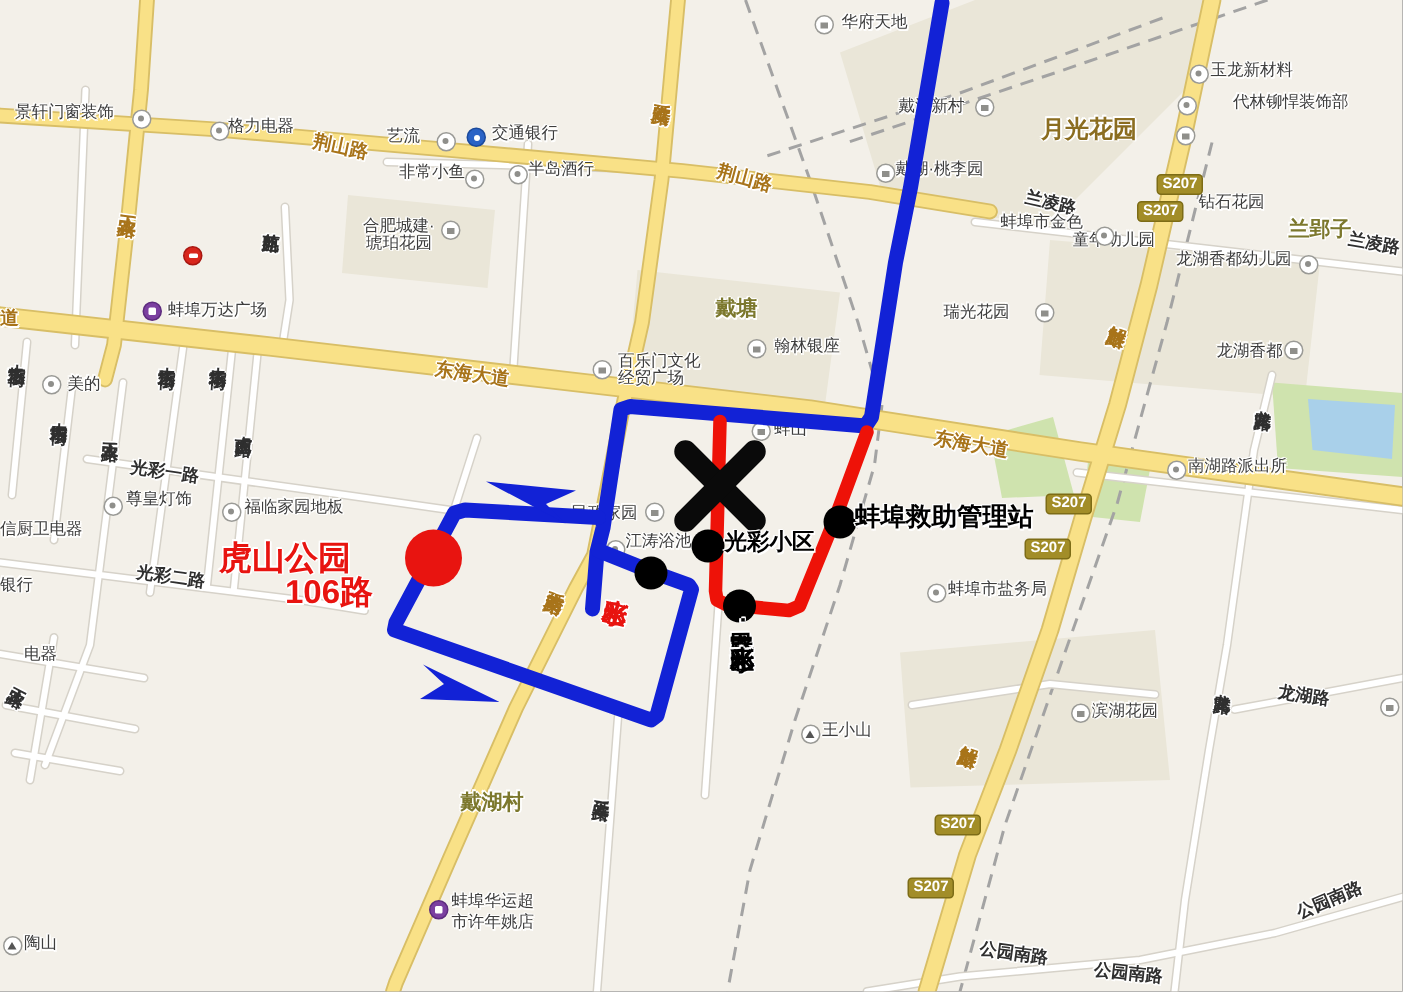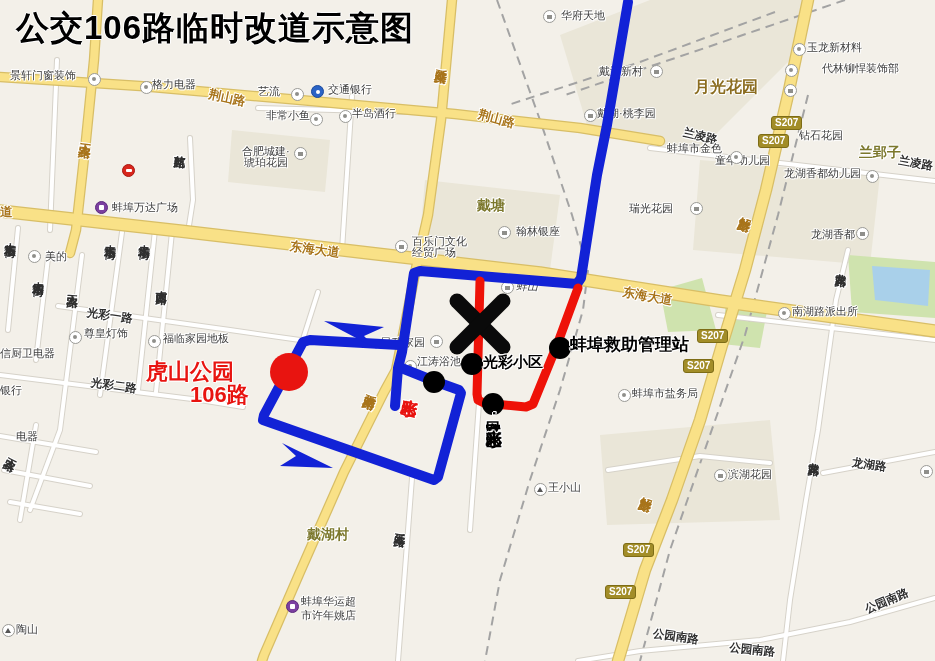--- a/index.html
+++ b/index.html
@@ -165,21 +165,21 @@
       <span class="lbl s-poi" style="left: 84px; top: 328px;">尊皇灯饰</span>
       <span class="lbl s-poi" style="left: 163px; top: 333px;">福临家园地板</span>
       <span class="lbl s-poi" style="left: 0px; top: 348px;">信厨卫电器</span>
       <span class="lbl s-poi" style="left: 0px; top: 385px; text-align: center;">银行</span>
       <span class="lbl s-road-b" style="left: 92px; top: 376px; transform: rotate(8deg);">光彩二路</span>
       <span class="lbl s-poi" style="left: 16px; top: 431px;">电器</span>
       <span class="lbl s-road-b vert" style="left: 12px; top: 448px; transform: rotate(28deg);">工农路</span>
       <span class="lbl s-poi" style="left: 16px; top: 624px;">陶山</span>
       <span class="lbl s-poi" style="left: 381px; top: 337px;">民政家园</span>
       <span class="lbl s-poi" style="left: 417px; top: 356px;">江涛浴池</span>
-      <span class="lbl s-poi" style="left: 516px; top: 281px; font-style: italic;">蚌山</span>
+      <span class="lbl s-poi" style="left: 516px; top: 281px;">蚌山</span>
       <span class="lbl s-olive" style="left: 477px; top: 198px;">戴塘</span>
       <span class="lbl s-poi" style="left: 516px; top: 226px;">翰林银座</span>
       <span class="lbl s-poi" style="left: 412px; top: 236px;">百乐门文化</span>
       <span class="lbl s-poi" style="left: 412px; top: 247px;">经贸广场</span>
       <span class="lbl s-road-o" style="left: 624px; top: 286px; transform: rotate(10deg);">东海大道</span>
       <span class="lbl s-poi" style="left: 548px; top: 482px;">王小山</span>
       <span class="lbl s-road-o vert" style="left: 369px; top: 383px; transform: rotate(20deg);">延安南路</span>
       <span class="lbl s-road-b vert" style="left: 396px; top: 523px; transform: rotate(8deg);">延安二路</span>
       <span class="lbl s-olive" style="left: 307px; top: 527px;">戴湖村</span>
       <span class="lbl s-poi" style="left: 301px; top: 596px;">蚌埠华运超</span>
@@ -318,14 +318,13 @@
       <circle cx="560" cy="348" r="11" fill="#000"></circle>
     </svg>
   <div id="labels-over">
       <span class="lbl s-stop17" style="left: 570px; top: 336px;">蚌埠救助管理站</span>
       <span class="lbl s-stop15" style="left: 483px; top: 354px;">光彩小区</span>
       <span class="lbl s-stop16v vert" style="left: 485px; top: 408px;">富民路·光彩小区</span>
       <span class="lbl s-redvert vert" style="left: 406px; top: 385px; transform: rotate(14deg);">光彩小区</span>
       <span class="lbl s-red22" style="left: 146px; top: 360px;">虎山公园</span>
       <span class="lbl s-red22" style="left: 190px; top: 383px;">106路</span>
     </div>
-  <div id="title">公交106路临时改道示意图</div>
 </div>
 
 </body></html>

